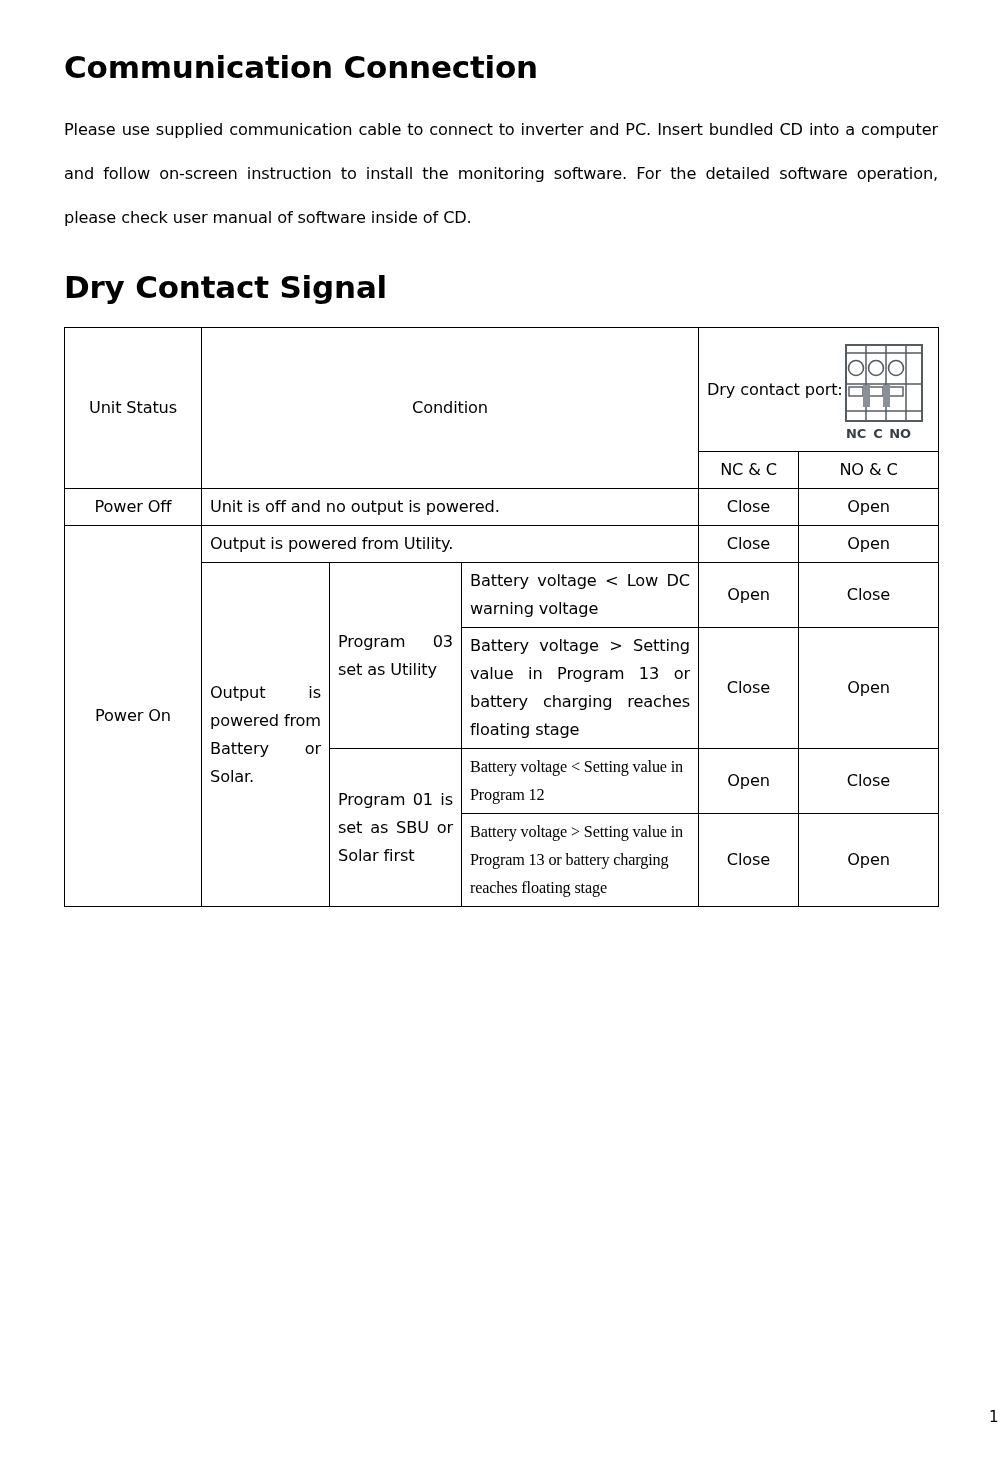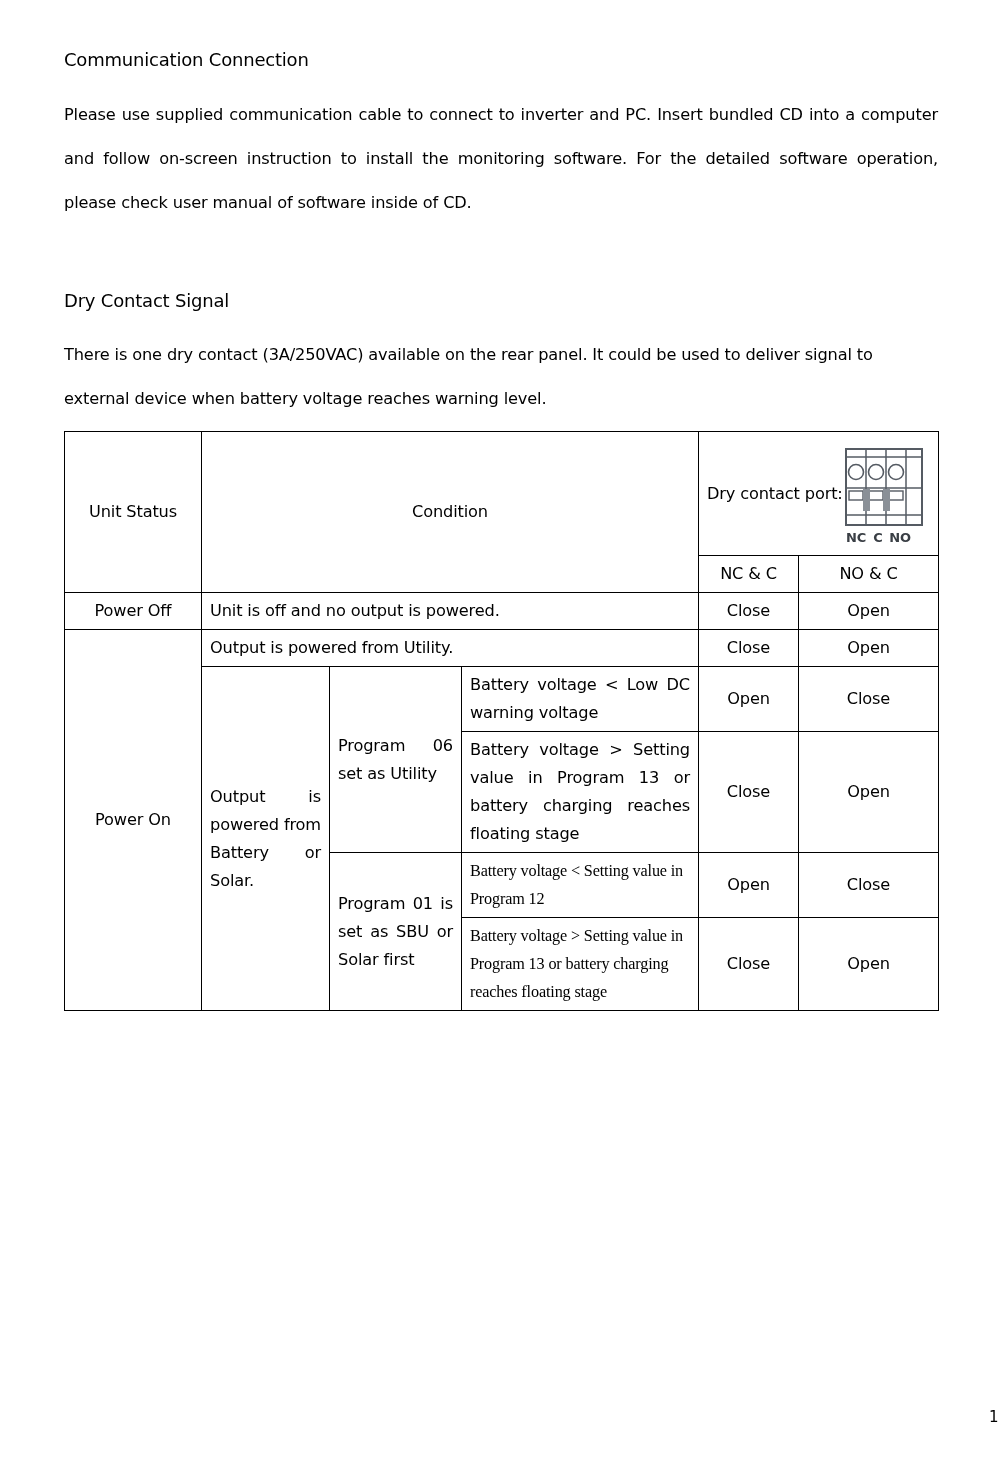--- a/index.html
+++ b/index.html
@@ -21,29 +21,29 @@
     width: 1000px;
     height: 1479px;
   }
   .content {
     position: absolute;
     left: 64px;
     top: 50px;
     width: 874px;
   }
   h1.section-heading {
-    font-size: 18px;
-    font-weight: normal;
+    font-size: 31px;
+    font-weight: bold;
     letter-spacing: -0.2px;
     margin: 0 0 22px 0;
     line-height: 1.15;
     font-family: "DejaVu Sans", "Liberation Sans", sans-serif;
   }
   h1.section-heading.second {
-    margin-top: 66px;
+    margin-top: 30px;
   }
   p.body-text {
     font-size: 16.2px;
     line-height: 44px;
     margin: 0;
     text-align: justify;
     text-justify: inter-word;
     letter-spacing: -0.15px;
   }
   p.body-text.nojustify {
@@ -126,21 +126,20 @@
 
 <div class="page">
   <div class="content">
 
     <h1 class="section-heading">Communication Connection</h1>
 
     <p class="body-text">Please use supplied communication cable to connect to inverter and PC. Insert bundled CD into a computer and follow on-screen instruction to install the monitoring software. For the detailed software operation, please check user manual of software inside of CD.</p>
 
     <h1 class="section-heading second">Dry Contact Signal</h1>
 
-    <p class="body-text nojustify">There is one dry contact (3A/250VAC) available on the rear panel. It could be used to deliver signal to external device when battery voltage reaches warning level.</p>
 
     <table class="dry-contact-table">
       <colgroup>
         <col style="width:137px">
         <col style="width:128px">
         <col style="width:132px">
         <col style="width:237px">
         <col style="width:100px">
         <col style="width:140px">
       </colgroup>
@@ -199,21 +198,21 @@
 
       <tr>
         <td class="c-center" rowspan="5">Power On</td>
         <td class="c-left" colspan="3">Output is powered from Utility.</td>
         <td class="c-center">Close</td>
         <td class="c-center">Open</td>
       </tr>
 
       <tr>
         <td class="c-just" rowspan="4" style="height:56px;">Output is powered from Battery or Solar.</td>
-        <td class="c-just-mid" rowspan="2">Program 06 set as Utility</td>
+        <td class="c-just-mid" rowspan="2">Program 03 set as Utility</td>
         <td class="c-just">Battery voltage &lt; Low DC warning voltage</td>
         <td class="c-center">Open</td>
         <td class="c-center">Close</td>
       </tr>
 
       <tr>
         <td class="c-just">Battery voltage &gt; Setting value in Program 13 or battery charging reaches floating stage</td>
         <td class="c-center">Close</td>
         <td class="c-center">Open</td>
       </tr>

